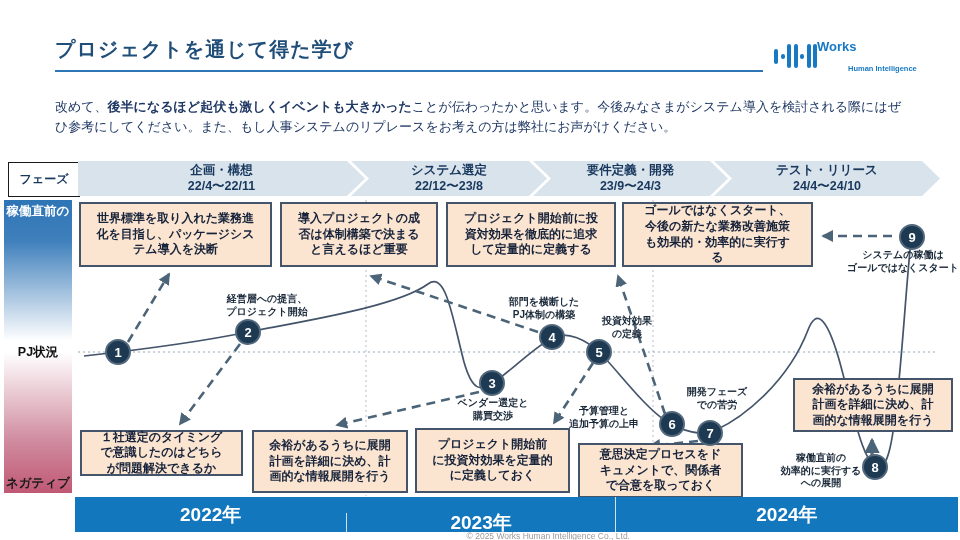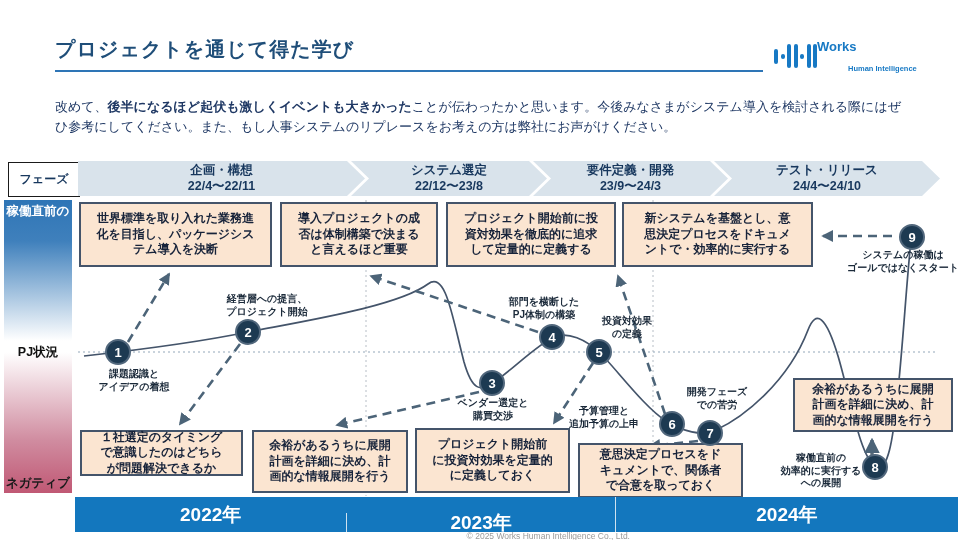--- a/index.html
+++ b/index.html
@@ -122,41 +122,39 @@
       <path d="M 479 392 L 337 425" marker-end="url(#arr)"></path>
       <path d="M 593 363 L 554 423" marker-end="url(#arr)"></path>
       <path d="M 698 441 L 650 446" marker-end="url(#arr)"></path>
     </g>
     <path d="M 872 459 L 872 440" stroke="#5A6B7A" stroke-width="3.4" fill="none" marker-end="url(#arr)"></path>
   </svg>
 
   <div class="abs lbox" style="left:79px;top:202px;width:193px;height:65px;">世界標準を取り入れた業務進化を目指し、パッケージシステム導入を決断</div>
   <div class="abs lbox" style="left:280px;top:202px;width:158px;height:65px;">導入プロジェクトの成否は体制構築で決まると言えるほど重要</div>
   <div class="abs lbox" style="left:446px;top:202px;width:170px;height:65px;">プロジェクト開始前に投資対効果を徹底的に追求して定量的に定義する</div>
-  <div class="abs lbox" style="left:622px;top:202px;width:191px;height:65px;">新システムを基盤とし、意思決定プロセスをドキュメントで・効率的に実行する</div>
+  <div class="abs lbox" style="left:622px;top:202px;width:191px;height:65px;">ゴールではなくスタート、今後の新たな業務改善施策も効果的・効率的に実行する</div>
 
   <div class="abs lbox" style="left:80px;top:430px;width:163px;height:46px;">１社選定のタイミングで意識したのはどちらが問題解決できるか</div>
   <div class="abs lbox" style="left:252px;top:430px;width:156px;height:63px;">余裕があるうちに展開計画を詳細に決め、計画的な情報展開を行う</div>
   <div class="abs lbox" style="left:415px;top:428px;width:155px;height:65px;">プロジェクト開始前に投資対効果を定量的に定義しておく</div>
   <div class="abs lbox" style="left:578px;top:443px;width:165px;height:55px;">意思決定プロセスをドキュメントで、関係者で合意を取っておく</div>
 
   <div class="abs lbox" style="left:793px;top:378px;width:160px;height:54px;">余裕があるうちに展開計画を詳細に決め、計画的な情報展開を行う</div>
 
   <div class="abs pt" style="left:105px;top:339px;">1</div>
   <div class="abs pt" style="left:235px;top:319px;">2</div>
   <div class="abs pt" style="left:479px;top:370px;">3</div>
   <div class="abs pt" style="left:539px;top:324px;">4</div>
   <div class="abs pt" style="left:586px;top:339px;">5</div>
   <div class="abs pt" style="left:659px;top:411px;">6</div>
   <div class="abs pt" style="left:697px;top:420px;">7</div>
   <div class="abs pt" style="left:862px;top:454px;">8</div>
   <div class="abs pt" style="left:899px;top:224px;">9</div>
 
-  <div class="abs plabel" style="left:84px;top:368px;width:100px;">課題認識と
-アイデアの着想</div>
   <div class="abs plabel" style="left:216px;top:294px;width:102px;font-family:Liberation Mono, monospace;">経営層への提言、
 プロジェクト開始</div>
   <div class="abs plabel" style="left:443px;top:397px;width:100px;">ベンダー選定と
 購買交渉</div>
   <div class="abs plabel" style="left:494px;top:296px;width:100px;">部門を横断した
 PJ体制の構築</div>
   <div class="abs plabel" style="left:587px;top:315px;width:80px;">投資対効果
 の定義</div>
   <div class="abs plabel" style="left:548px;top:405px;width:112px;">予算管理と
 追加予算の上申</div>

